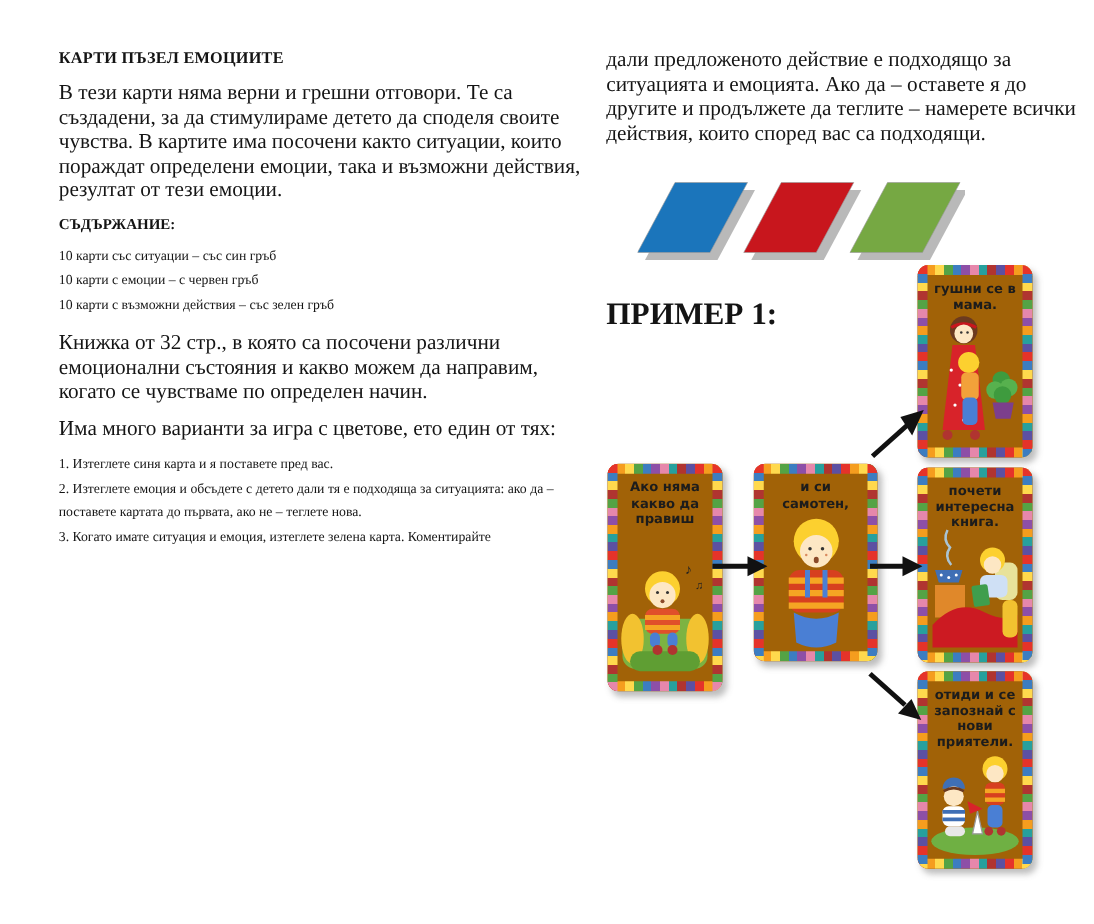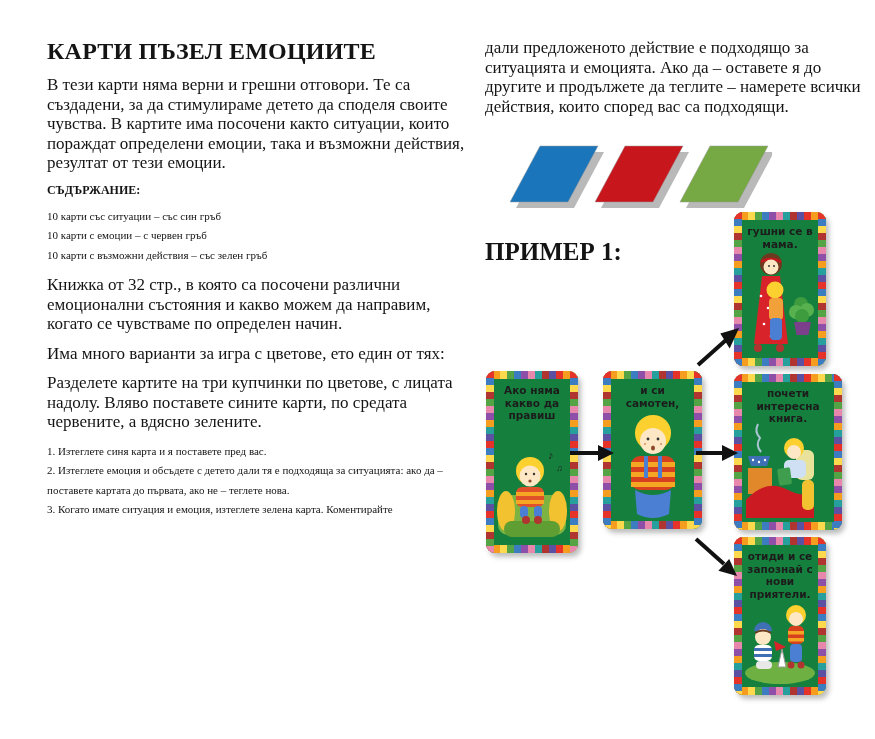--- a/index.html
+++ b/index.html
@@ -2,29 +2,29 @@
 <html><head>
 <meta charset="utf-8">
 <style>
   html,body{margin:0;padding:0;background:#ffffff;}
   .page{position:relative;width:875px;height:739px;background:#ffffff;
         font-family:"Liberation Serif",serif;color:#141414;overflow:hidden;}
   .col{position:absolute;}
   .left-col{left:47px;top:38px;width:418px;}
   .right-text{left:485px;top:38px;width:392px;}
   .para{font-size:17px;line-height:19.5px;margin:0 0 10px;}
-  .doc-title{font-size:24px;font-weight:bold;margin:0 0 10px;letter-spacing:.2px;}
+  .doc-title{font-size:13px;font-weight:bold;margin:0 0 10px;letter-spacing:.2px;}
   .sec-head{font-size:12px;font-weight:bold;margin:2px 0 9px;}
   .plain-list{margin:0 0 10px;}
   .plain-list div,.steps div{font-size:11px;line-height:19.5px;}
   .steps{margin:0;}
   .example-head{position:absolute;left:485px;top:238px;font-size:25px;font-weight:bold;}
 
   
-  .pcard{position:absolute;background:#15803d;border-radius:9px;overflow:hidden;
+  .pcard{position:absolute;background:#a16207;border-radius:9px;overflow:hidden;
          box-shadow:3px 4px 5px rgba(110,110,110,.45);}
   .bt,.bb{position:absolute;left:0;right:0;height:8px;background:repeating-linear-gradient(90deg,
       #e5332a 0 7px,#f59d1e 7px 14px,#ffd94d 14px 21px,#54a345 21px 28px,#3c7dc1 28px 35px,
       #8d4fa7 35px 42px,#e687ab 42px 49px,#27a09d 49px 56px,#b03430 56px 63px,#5c50a2 63px 70px);}
   .bt{top:0}.bb{bottom:0}
   .bl,.br{position:absolute;top:0;bottom:0;width:8px;background:repeating-linear-gradient(180deg,
       #e5332a 0 7px,#3c7dc1 7px 14px,#ffd94d 14px 21px,#b03430 21px 28px,#54a345 28px 35px,
       #e687ab 35px 42px,#8d4fa7 42px 49px,#f59d1e 49px 56px,#27a09d 56px 63px,#5c50a2 63px 70px);}
   .bl{left:0}.br{right:0}
   .pcard .txt{position:absolute;top:13px;left:11px;right:11px;text-align:center;
@@ -41,21 +41,20 @@
     <div class="doc-title">КАРТИ ПЪЗЕЛ ЕМОЦИИТЕ</div>
     <p class="para">В тези карти няма верни и грешни отговори. Те са създадени, за да стимулираме детето да споделя своите чувства. В картите има посочени както ситуации, които пораждат определени емоции, така и възможни действия, резултат от тези емоции.</p>
     <div class="sec-head">СЪДЪРЖАНИЕ:</div>
     <div class="plain-list">
       <div>10 карти със ситуации – със син гръб</div>
       <div>10 карти с емоции – с червен гръб</div>
       <div>10 карти с възможни действия – със зелен гръб</div>
     </div>
     <p class="para">Книжка от 32 стр., в която са посочени различни емоционални състояния и какво можем да направим, когато се чувстваме по определен начин.</p>
     <p class="para">Има много варианти за игра с цветове, ето един от тях:</p>
-    <p class="para">Разделете картите на три купчинки по цветове, с лицата надолу. Вляво поставете сините карти, по средата червените, а вдясно зелените.</p>
     <div class="steps">
       <div>1. Изтеглете синя карта и я поставете пред вас.</div>
       <div>2. Изтеглете емоция и обсъдете с детето дали тя е подходяща за ситуацията: ако да – поставете картата до първата, ако не – теглете нова.</div>
       <div>3. Когато имате ситуация и емоция, изтеглете зелена карта. Коментирайте</div>
     </div>
   </div>
 
   <div class="col right-text">
     <p class="para">дали предложеното действие е подходящо за ситуацията и емоцията. Ако да – оставете я до другите и продължете да теглите – намерете всички действия, които според вас са подходящи.</p>
   </div>
@@ -155,21 +154,21 @@
       <circle cx="14" cy="96" r="4" fill="#b03430"></circle>
         <circle cx="36" cy="96" r="4" fill="#b03430"></circle>
       <circle cx="57" cy="52" r="7" fill="#3e9b3e"></circle>
         <circle cx="63" cy="58" r="7" fill="#57b14e"></circle>
       <circle cx="52" cy="60" r="7" fill="#57b14e"></circle>
         <circle cx="58" cy="64" r="7" fill="#3e9b3e"></circle>
       <path d="M50 70 h17 l-2.5 13 h-12 z" fill="#7c3f8c"></path>
     </svg>
   </div>
 
-  <div class="pcard" style="left:734px;top:374px;width:108px;height:156px;">
+  <div class="pcard" style="left:734px;top:374px;width:92px;height:156px;">
     <div class="bt"></div>
       <div class="bb"></div>
     <div class="bl"></div>
       <div class="br"></div>
     <div class="txt">почети интересна книга.</div>
     <svg class="art" width="72" height="98" viewBox="0 0 72 98">
       <path d="M14 2 q-4 8 2 14 q-5 7 1 14" stroke="#a9c4d4" stroke-width="2" fill="none"></path>
       <path d="M4 34 h22 l-3 10 h-16 z" fill="#3f6fb5"></path>
       <circle cx="9" cy="38" r="1.2" fill="#fff"></circle>
         <circle cx="15" cy="40" r="1.2" fill="#fff"></circle>

